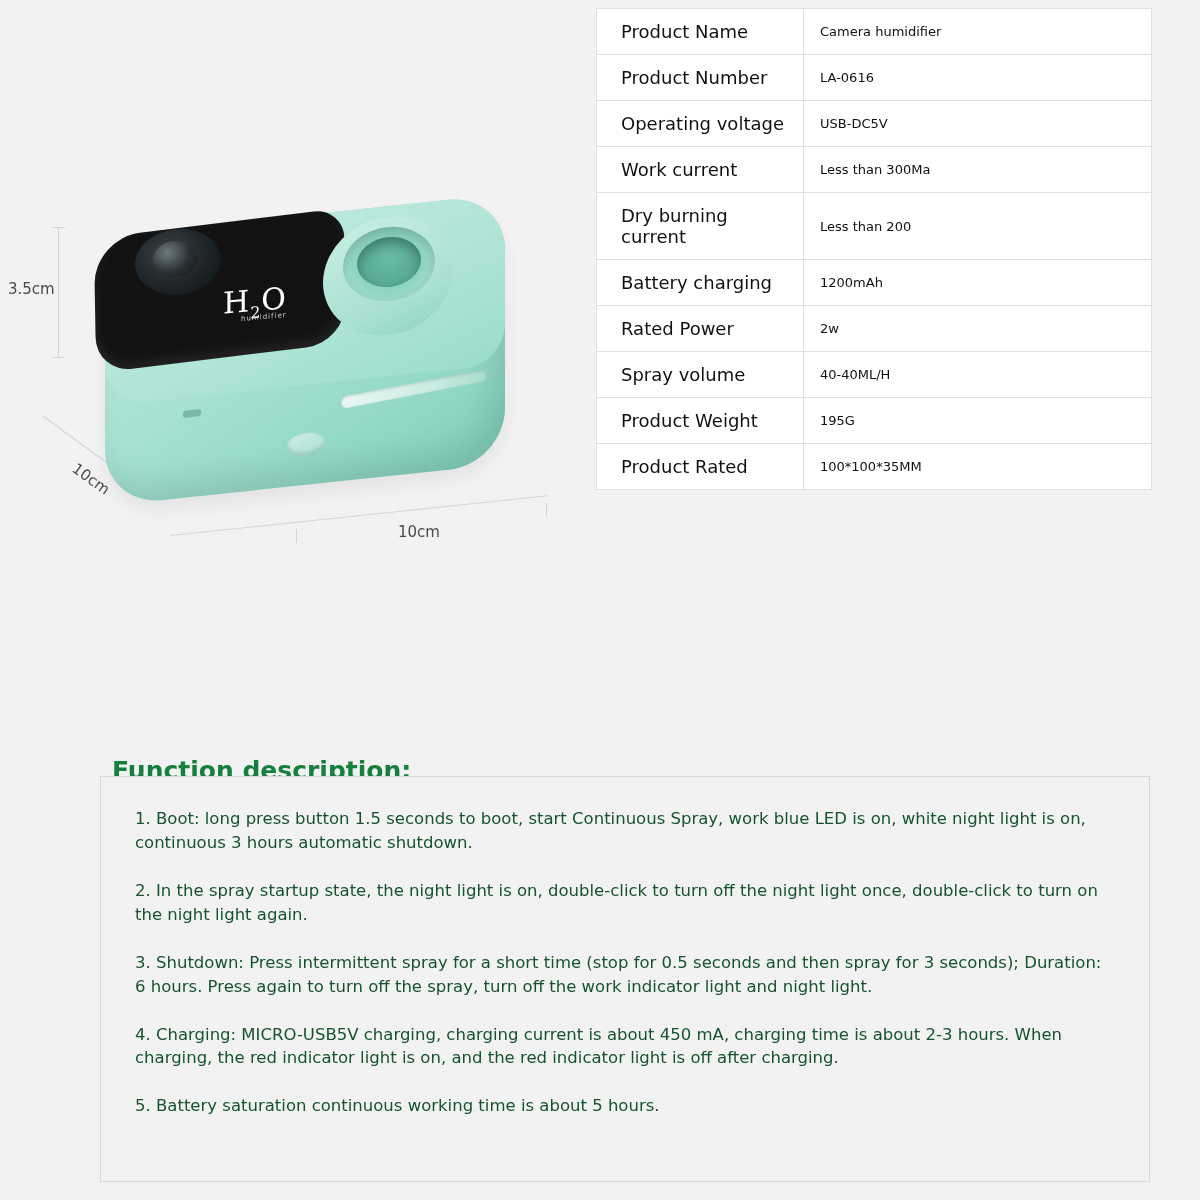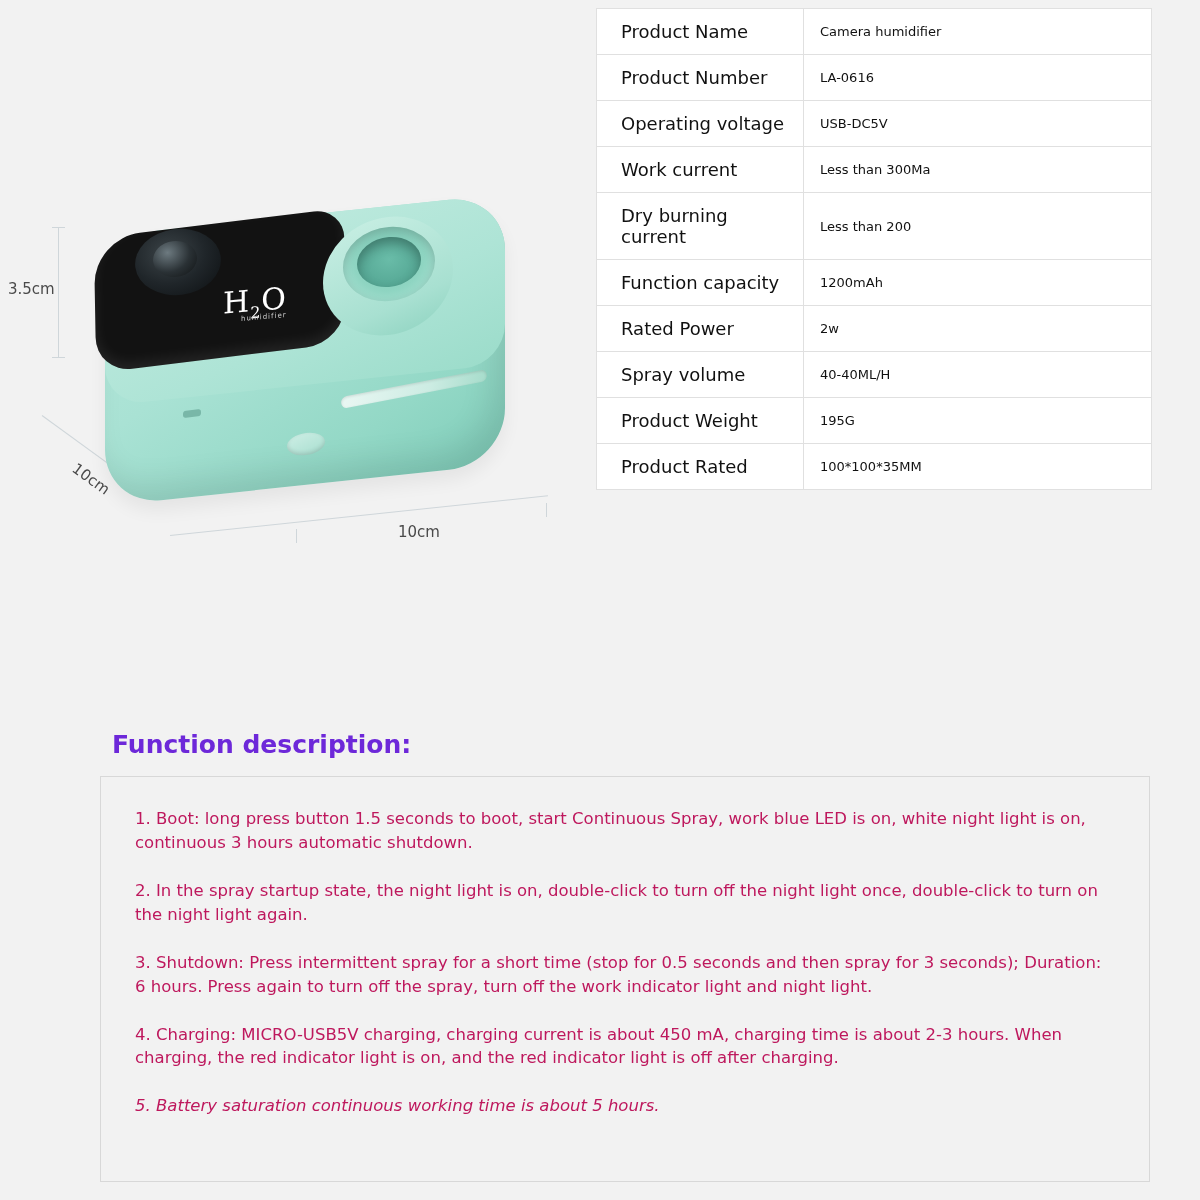--- a/index.html
+++ b/index.html
@@ -208,43 +208,43 @@
   }
   #spec-table td.val {
     padding-left: 16px;
     font-size: 13px;
   }
 
   
   #func-title {
     position: absolute;
     left: 112px;
-    top: 730px;
+    top: 756px;
     font-size: 25px;
     font-weight: bold;
-    color: #6d28d9;
+    color: #15803d;
   }
   #func-box {
     position: absolute;
     left: 100px;
     top: 776px;
     width: 1050px;
     height: 406px;
     border: 1px solid #d8d8d8;
     background: #f2f2f2;
     box-sizing: border-box;
     padding: 30px 34px 10px 34px;
   }
   .func-item {
     font-size: 16.5px;
     line-height: 1.45;
-    color: #be185d;
+    color: #14532d;
     margin-bottom: 24px;
   }
-  .func-item:last-child { margin-bottom: 16px; font-style: italic; }
+  .func-item:last-child { margin-bottom: 16px; }
 </style>
 </head>
 <body>
 
 <div id="product-panel">
 
   <div class="dim-line" style="left:58px; top:212px; width:1px; height:130px;"></div>
   <div class="dim-line" style="left:52px; top:212px; width:13px; height:1px;"></div>
   <div class="dim-line" style="left:52px; top:342px; width:13px; height:1px;"></div>
   <div class="dim-label" style="left:8px; top:265px;">3.5cm</div>
@@ -296,21 +296,21 @@
     </tr>
     <tr>
       <td class="key">Work current</td>
       <td class="val">Less than 300Ma</td>
     </tr>
     <tr>
       <td class="key">Dry burning current</td>
       <td class="val">Less than 200</td>
     </tr>
     <tr>
-      <td class="key">Function capacity</td>
+      <td class="key">Battery charging</td>
       <td class="val">1200mAh</td>
     </tr>
     <tr>
       <td class="key">Rated Power</td>
       <td class="val">2w</td>
     </tr>
     <tr>
       <td class="key">Spray volume</td>
       <td class="val">40-40ML/H</td>
     </tr>

